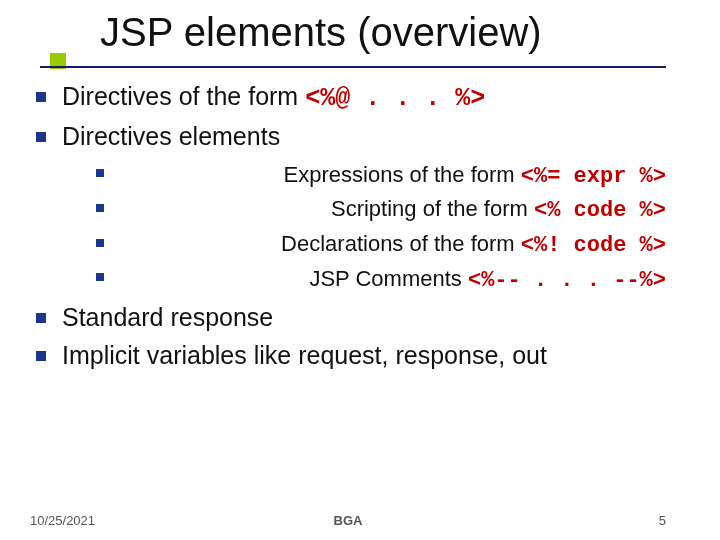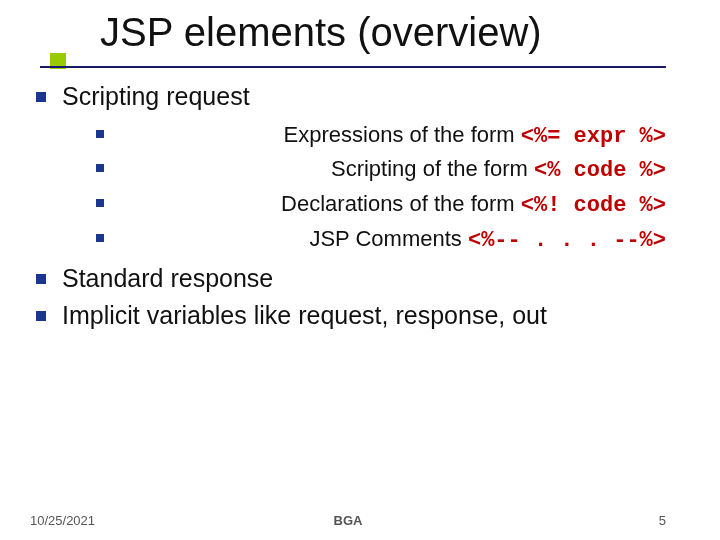--- a/index.html
+++ b/index.html
@@ -113,23 +113,26 @@
 
   <div class="title-wrap">
     <div class="title">JSP elements (overview)</div>
   </div>
   <div class="title-accent"></div>
   <div class="title-rule"></div>
 
   <div class="body">
     <ul class="lvl1">
 
+      <li>
+        <span>Directives of the form </span><span class="code">&lt;%@ . . . %&gt;</span>
+      </li>
 
       <li>
-        <span>Scripting request</span>
+        <span>Directives elements</span>
         <ul class="lvl2">
           <li>
             <span>Expressions of the form </span><span class="code">&lt;%= expr %&gt;</span>
           </li>
           <li>
             <span>Scripting of the form </span><span class="code">&lt;% code %&gt;</span>
           </li>
           <li>
             <span>Declarations of the form </span><span class="code">&lt;%! code %&gt;</span>
           </li>

